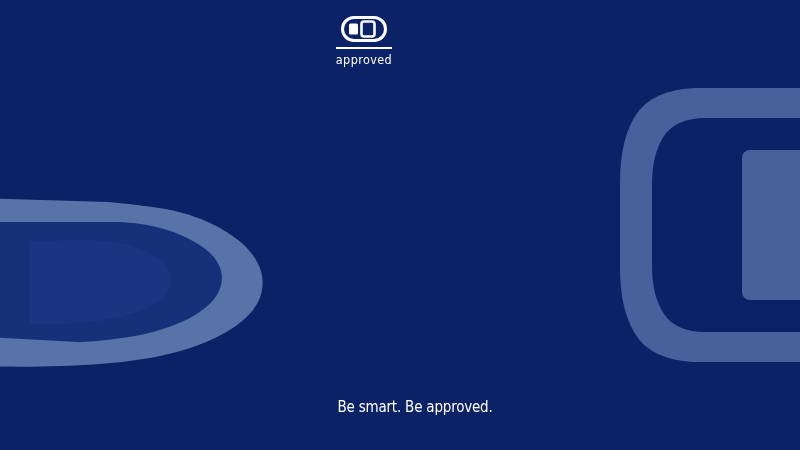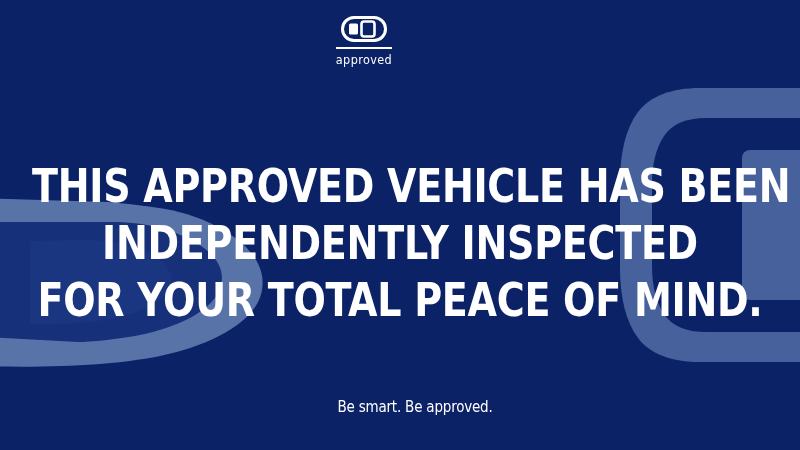--- a/index.html
+++ b/index.html
@@ -174,21 +174,16 @@
   <div id="brand">
     <svg id="brand-mark" width="46" height="26" viewBox="0 0 46 26">
       <rect x="1.5" y="1.5" width="43" height="23" rx="11.5" fill="none" stroke="#ffffff" stroke-width="3"></rect>
       <rect x="8" y="7.5" width="9" height="11" rx="1.5" fill="#ffffff"></rect>
       <rect x="20.5" y="5.5" width="13" height="15" rx="2.5" fill="none" stroke="#ffffff" stroke-width="2.6"></rect>
     </svg>
     <div id="brand-rule"></div>
     <div id="brand-word">approved</div>
   </div>
 
-  <div id="headline">
-    <span class="line">THIS APPROVED VEHICLE HAS BEEN</span>
-    <span class="line">INDEPENDENTLY INSPECTED</span>
-    <span class="line">FOR YOUR TOTAL PEACE OF MIND.</span>
-  </div>
 
   <div id="tagline">Be smart. Be approved.</div>
 
 </div>
 
 </body></html>

